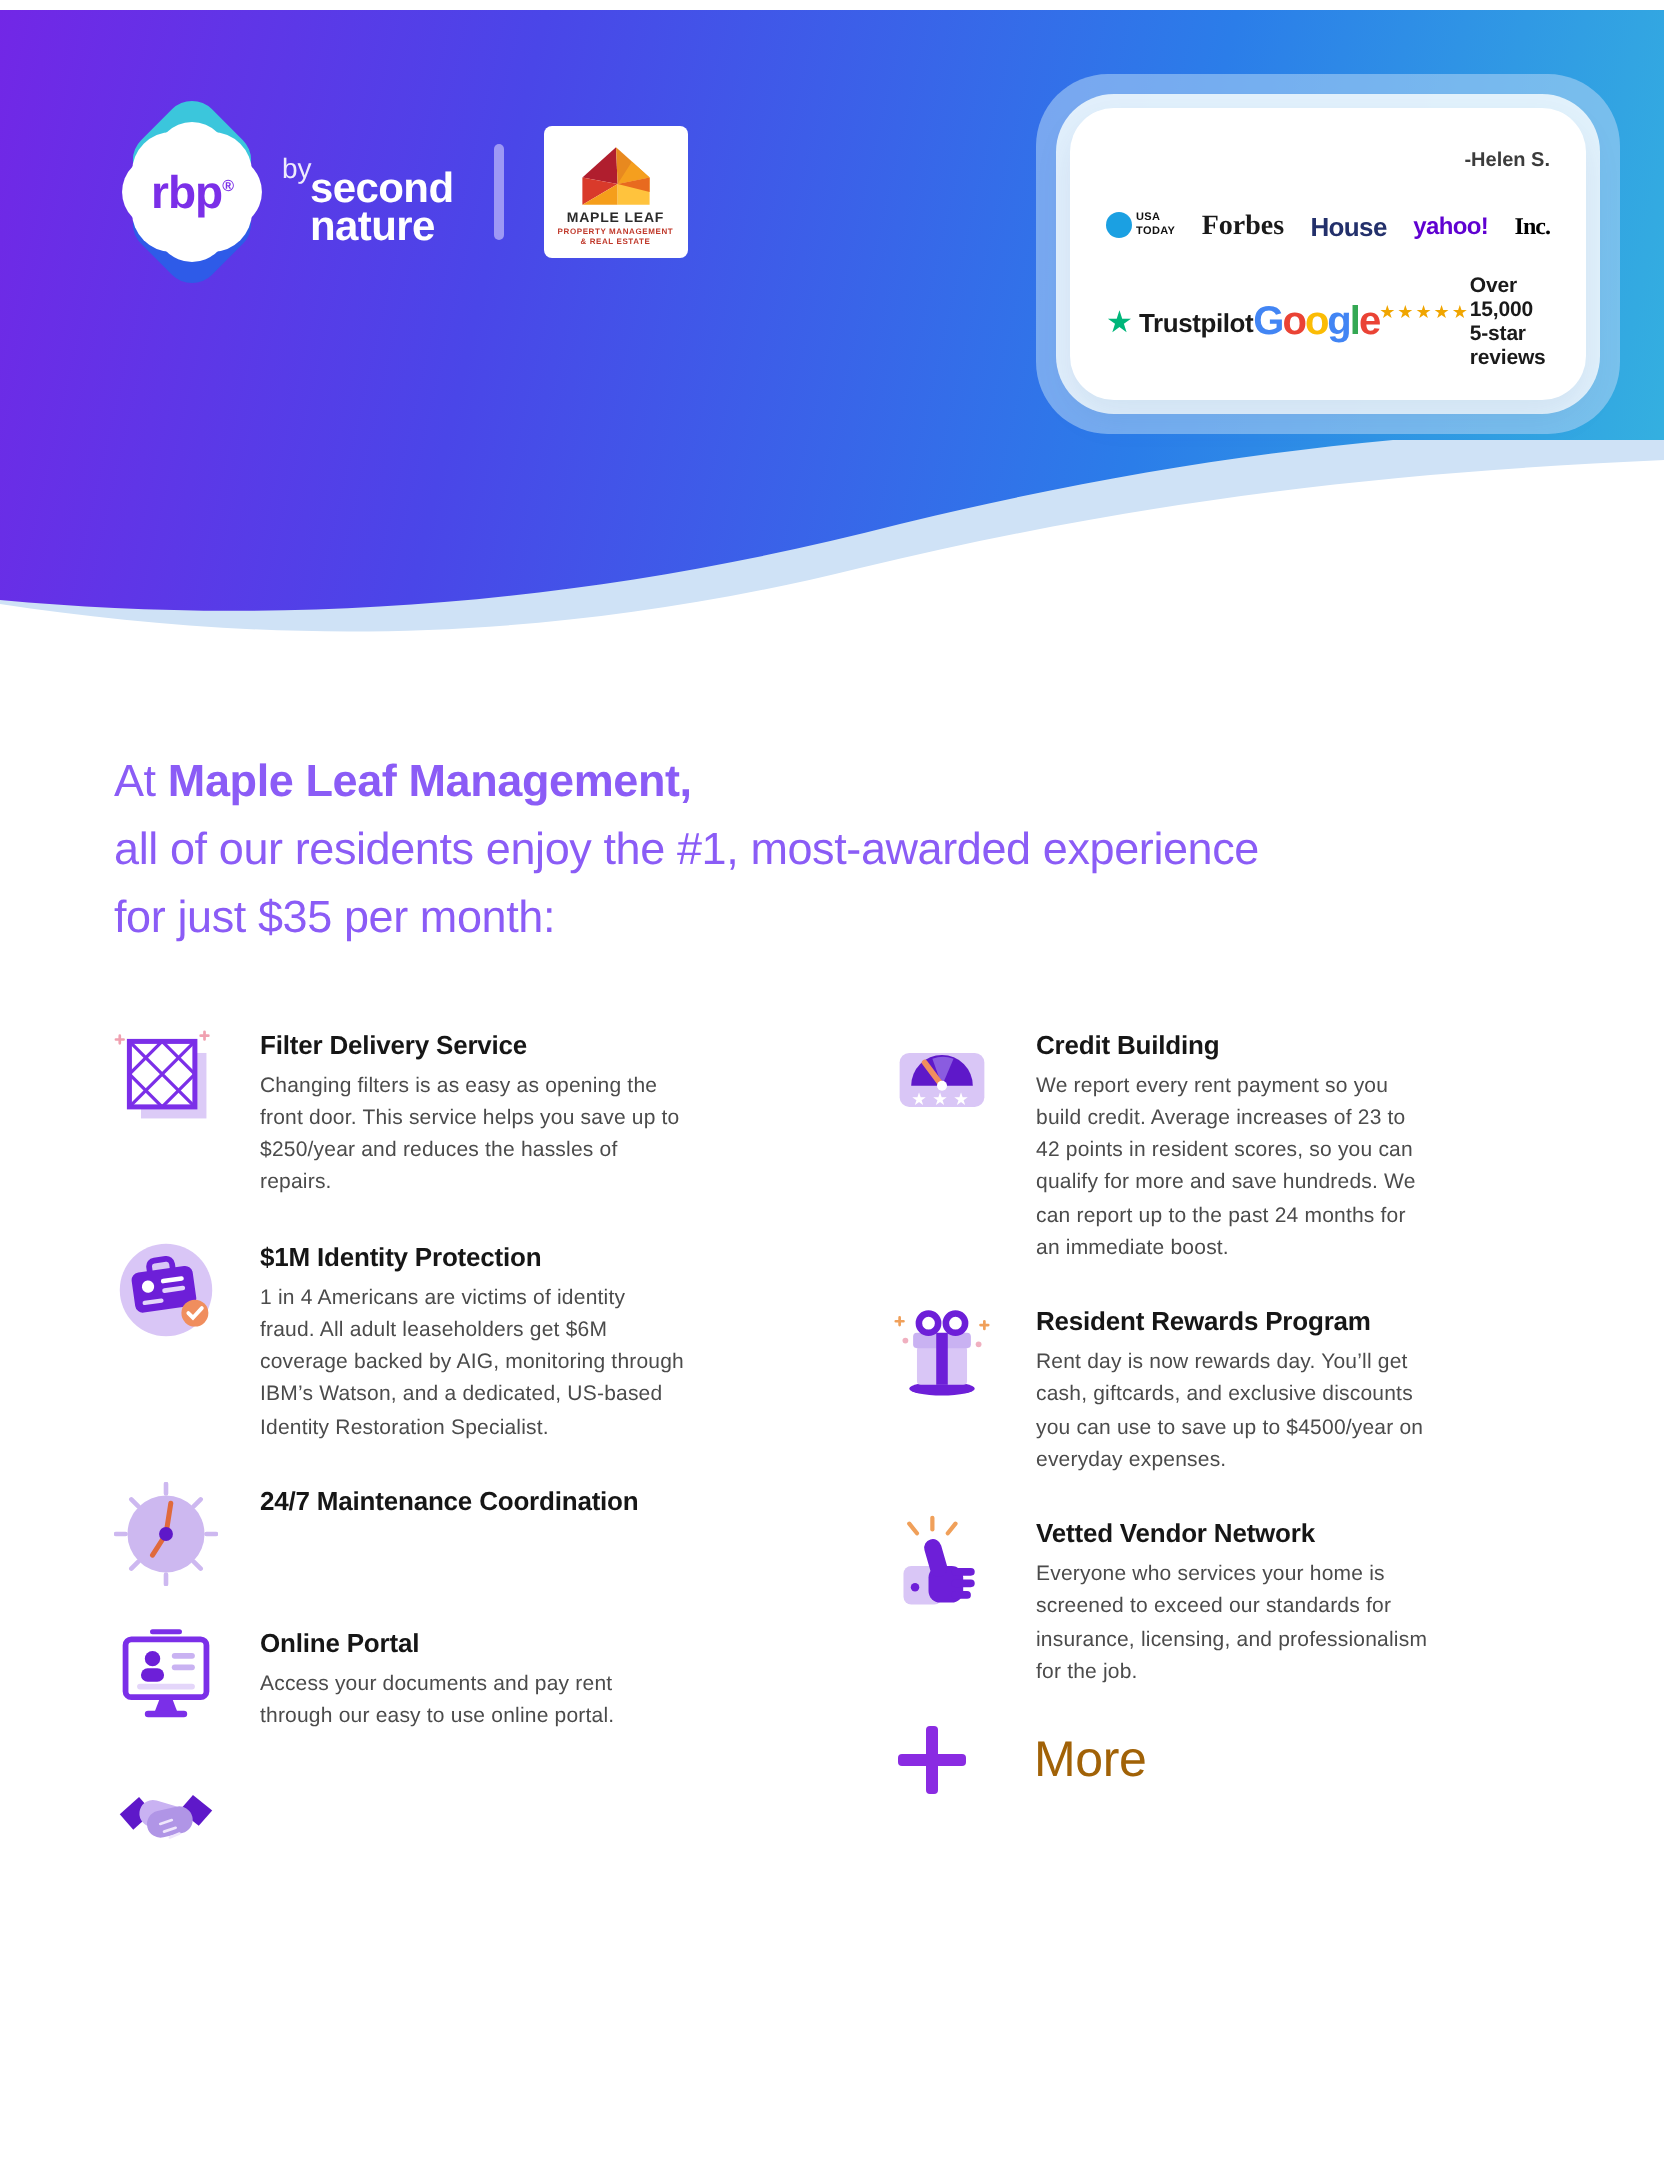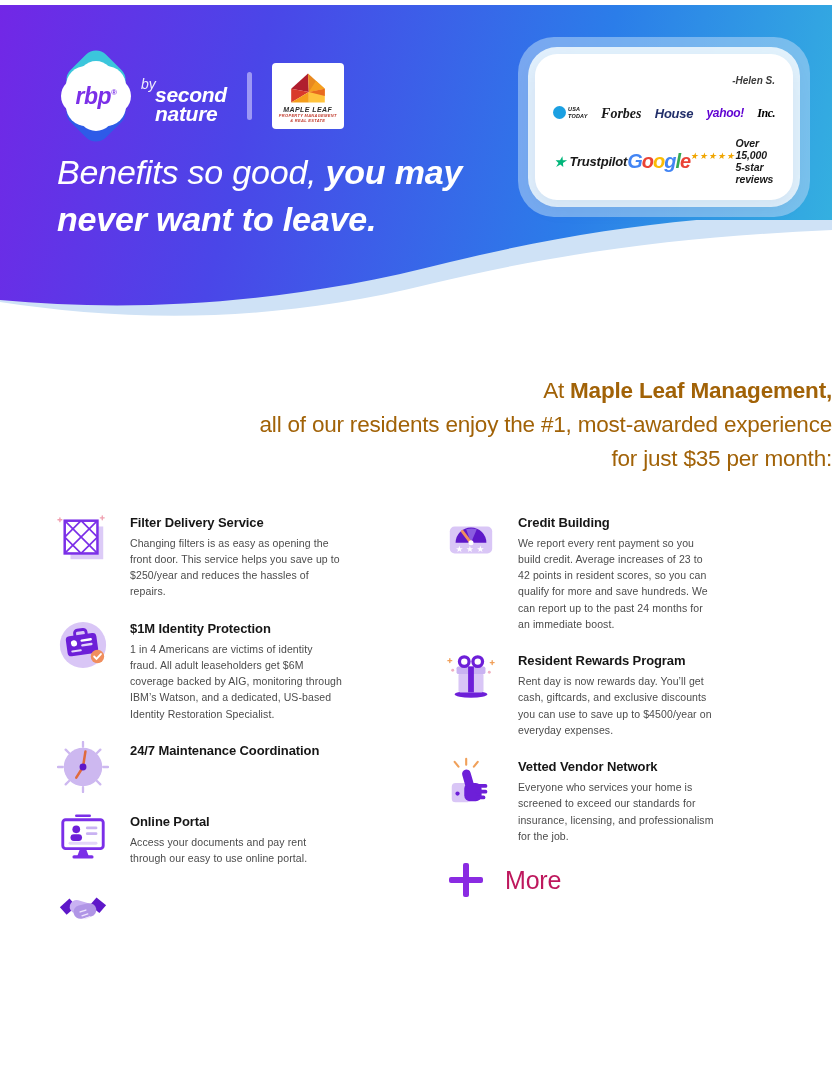--- a/index.html
+++ b/index.html
@@ -1,20 +1,20 @@
 <!DOCTYPE html>
 <html><head>
 <meta charset="utf-8">
 <style>
   * { margin:0; padding:0; box-sizing:border-box; }
   body { width:832px; height:1080px; background:#ffffff; font-family:"Liberation Sans", sans-serif; overflow:hidden; position:relative; }
 
   
   .hero { position:relative; margin-top:5px; height:335px;
-    background:linear-gradient(103deg, #7227E6 0%, #4A46E8 30%, #2B7DE9 68%, #35B5DF 100%);font-style:italic; }
+    background:linear-gradient(103deg, #7227E6 0%, #4A46E8 30%, #2B7DE9 68%, #35B5DF 100%); }
   .wave { position:absolute; left:0; bottom:0; width:832px; height:120px; display:block; }
 
   .hero-logos { position:absolute; top:52px; left:57px; display:flex; align-items:center; gap:20px; }
 
   
   .rbp-badge { position:relative; width:78px; height:78px; }
   .rbp-teal  { position:absolute; top:-2px; left:14px; width:50px; height:50px; background:#3BC6DC; border-radius:14px; transform:rotate(45deg); }
   .rbp-blue  { position:absolute; bottom:-2px; left:14px; width:50px; height:50px; background:#2E5BE8; border-radius:14px; transform:rotate(45deg); }
   .rbp-white-a { position:absolute; top:9px; left:9px; width:60px; height:60px; background:#fff; border-radius:18px; transform:rotate(45deg); }
   .rbp-white-b { position:absolute; top:9px; left:9px; width:60px; height:60px; background:#fff; border-radius:20px; display:flex; align-items:center; justify-content:center; }
@@ -54,35 +54,35 @@
   .tp-group { display:flex; align-items:center; gap:3px; }
   .tp-star { color:#00B67A; font-size:15px; line-height:1; }
   .tp-label { font-size:13px; font-weight:700; color:#191919; letter-spacing:-0.2px; }
   .google-group { display:flex; flex-direction:row; align-items:flex-start; line-height:1; }
   .google-word { font-size:20px; font-weight:700; letter-spacing:-1px; }
   .g1,.g4 { color:#4285F4; } .g2 { color:#EA4335; } .g3 { color:#FBBC05; } .g5 { color:#34A853; } .g6 { color:#EA4335; }
   .google-stars { color:#F0A500; font-size:9px; letter-spacing:1px; margin-top:1px; }
   .reviews-text { font-size:10.5px; font-weight:800; color:#1a1a1a; line-height:1.15; letter-spacing:-0.1px; }
 
   
-  .intro { margin:34px 0 0 57px; font-size:22.5px; color:#a16207; line-height:1.52; letter-spacing:-0.2px;text-align:right; }
+  .intro { margin:34px 0 0 57px; font-size:22.5px; color:#8b5cf6; line-height:1.52; letter-spacing:-0.2px; }
   .intro b { font-weight:800; }
 
   .benefits { display:grid; grid-template-columns:288px 272px; column-gap:100px; margin:36px 0 0 57px; }
   .benefit { display:flex; gap:21px; margin-bottom:19px; align-items:flex-start; }
   .benefit-icon { width:52px; height:52px; flex-shrink:0; }
   .benefit-title { font-size:13px; font-weight:800; color:#161616; letter-spacing:-0.1px; margin-bottom:5px; margin-top:2px; }
   .benefit-body { font-size:10.5px; color:#4b4b4b; line-height:1.55; letter-spacing:0.1px; max-width:212px; }
 
   .more-row { display:flex; align-items:center; gap:22px; margin-top:14px; margin-left:4px; }
   .plus-icon { position:relative; width:34px; height:34px; }
   .plus-icon::before, .plus-icon::after { content:""; position:absolute; background:#8A2BE2; border-radius:2px; }
   .plus-icon::before { left:0; top:14px; width:34px; height:6px; }
   .plus-icon::after  { left:14px; top:0; width:6px; height:34px; }
-  .more-label { font-size:25px; color:#be185d; letter-spacing:-0.2px; }
+  .more-label { font-size:25px; color:#a16207; letter-spacing:-0.2px;margin-left:12px; }
 </style>
 </head>
 <body>
 
 <div class="hero">
 
   <div class="hero-logos">
     <div class="rbp-badge">
       <div class="rbp-teal"></div>
       <div class="rbp-blue"></div>
@@ -107,23 +107,20 @@
         <polygon points="52,50 52,76 92,76 92,42" fill="#FFC33D"></polygon>
         <polygon points="52,50 92,42 92,60" fill="#E86A1F"></polygon>
       </svg>
       <div class="maple-name">MAPLE LEAF</div>
       <div class="maple-tag">
         <span>PROPERTY MANAGEMENT</span><br><span>&amp; REAL ESTATE</span>
       </div>
     </div>
   </div>
 
-  <div class="headline">
-    <span>Benefits so good, </span><span class="hl-bold">you may never want to leave.</span>
-  </div>
 
   <div class="quote-halo">
     <div class="quote-halo2">
       <div class="quote-card">
         <div class="quote-attr">-Helen S.</div>
 
         <div class="press-row">
           <div class="usa-logo">
             <div class="usa-circle"></div>
             <div class="usa-text">

